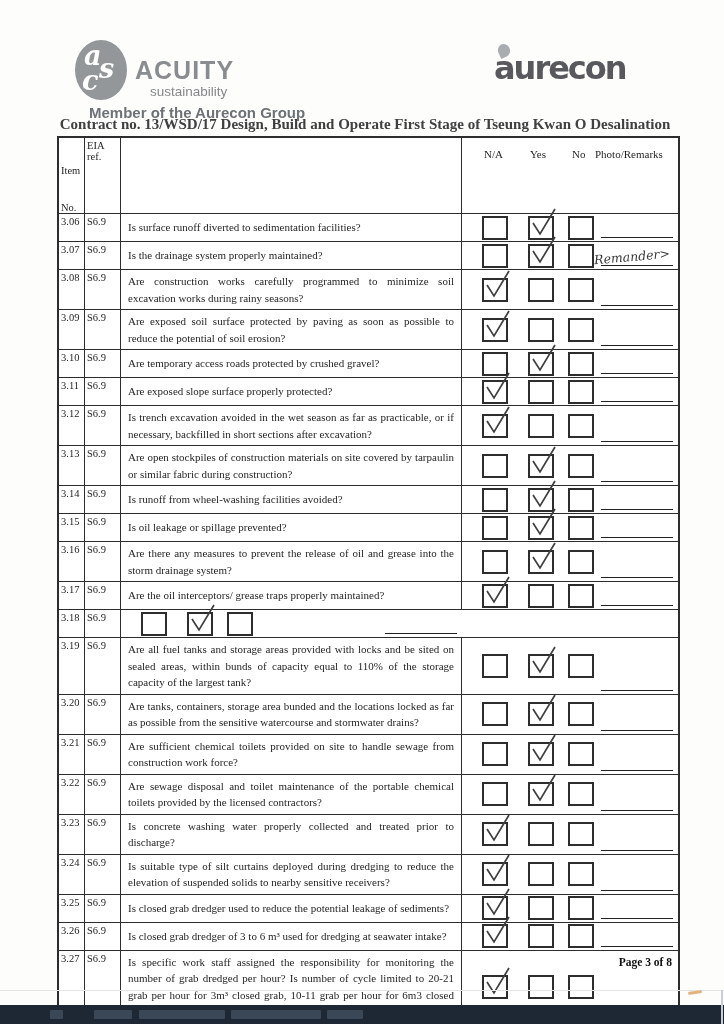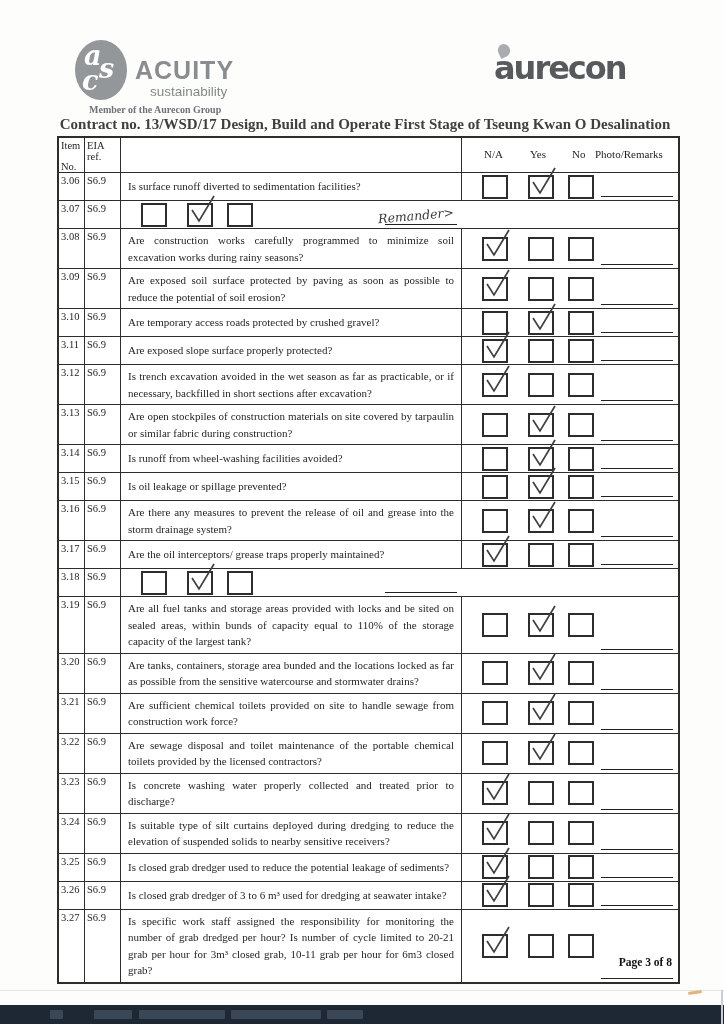--- a/index.html
+++ b/index.html
@@ -13,22 +13,22 @@
   .monogram{position:absolute;left:0;top:0;width:52px;height:60px;background:#93979a;
     border-radius:50%;color:#fff;overflow:hidden;}
   .monogram span{position:absolute;font-family:"DejaVu Serif",serif;font-style:italic;font-weight:bold;line-height:1;}
   .mg-a{left:9px;top:2px;font-size:27px;}
   .mg-s{left:24px;top:15px;font-size:27px;}
   .mg-c{left:7px;top:27px;font-size:27px;}
   .acuity-word{position:absolute;left:60px;top:16px;font-family:"Liberation Sans",sans-serif;
     font-size:25px;font-weight:bold;color:#8a8d90;letter-spacing:1px;}
   .acuity-tag{position:absolute;left:75px;top:44px;font-family:"Liberation Sans",sans-serif;
     font-size:13.5px;color:#85888b;}
-  .acuity-member{position:absolute;left:14px;top:64px;font-family:Liberation Serif, serif;
-    font-size:10px;font-weight:bold;color:#6d7276;white-space:nowrap;}
+  .acuity-member{position:absolute;left:14px;top:64px;font-family:Liberation Sans, sans-serif;
+    font-size:15px;font-weight:bold;color:#6d7276;white-space:nowrap;}
   .brand-aurecon{position:absolute;left:494px;top:44px;width:180px;height:62px;}
   .aurecon-word{position:absolute;left:0;top:8px;font-family:"DejaVu Sans",sans-serif;
     font-size:32px;font-weight:800;color:#57595c;letter-spacing:-2px;line-height:1;}
   .aurecon-dot{position:absolute;left:4px;top:0px;width:12px;height:13px;background:#a9adb0;
     border-radius:60% 60% 60% 5%;transform:rotate(-25deg);}
   
   .doc-title{position:absolute;left:50px;top:116px;width:630px;text-align:center;
     font-size:15px;font-weight:bold;color:#404040;}
   
   .tbl{position:absolute;left:57px;top:136px;width:623px;border:2px solid #2d2d2d;background:#fff;box-sizing:border-box;}
@@ -37,21 +37,21 @@
   .cell{box-sizing:border-box;}
   .cell-item{border-right:1px solid #2d2d2d;font-size:10.5px;padding:2px 0 0 2px;}
   .cell-ref{border-right:1px solid #2d2d2d;font-size:10.5px;padding:2px 0 0 2px;}
   .cell-q{border-right:1px solid #2d2d2d;font-size:11px;line-height:1.5;padding:3px 7px;
     display:flex;align-items:center;}
   .cell-q .qtext{display:block;width:100%;text-align:justify;}
   .cell-checks{position:relative;}
   .head .cell-checks{font-size:11px;margin-top:6px;}
   .hlbl{position:absolute;top:4px;white-space:nowrap;}
   .h-na{left:22px;} .h-yes{left:68px;} .h-no{left:110px;} .h-rem{left:133px;}
-  .head .hstack div{line-height:1.1;}
+  .head .hstack div{line-height:1.1;margin-top:25px;}
   .hstack{font-size:10.5px;padding:2px 0 0 2px;}
   .hstack .second{margin-top:9px;}
   .box{position:absolute;top:50%;transform:translateY(-50%);width:22px;height:20px;
     border:2px solid #2d2d2d;background:#fff;}
   .box-na{left:20px;} .box-yes{left:66px;} .box-no{left:106px;}
   .tick{position:absolute;left:-2px;top:-12px;display:none;pointer-events:none;}
   .box.checked .tick{display:block;}
   .remark-line{position:absolute;right:5px;bottom:3px;width:72px;border-bottom:1.5px solid #222;}
   .remark-text{position:absolute;right:8px;bottom:5px;font-size:12.5px;font-style:italic;
     color:#38383a;transform:rotate(-5deg);font-family:"DejaVu Serif",serif;white-space:nowrap;}
@@ -121,20 +121,23 @@
       <div class="box box-no">
         
       </div>
       <span class="remark-text"></span>
       <div class="remark-line"></div>
     </div>
   </div>
       <div class="row">
     <div class="cell cell-item">3.07</div>
     <div class="cell cell-ref">S6.9</div>
+    <div class="cell cell-q">
+      <span class="qtext">Is the drainage system properly maintained?</span>
+    </div>
     <div class="cell cell-checks">
       <div class="box box-na">
         
       </div>
       <div class="box box-yes checked">
         <svg class="tick" width="30" height="32" viewBox="0 0 30 32">
               <polyline points="5,17 12,28 27,3" fill="none" stroke="#3f3f3f" stroke-width="1.7"></polyline>
             </svg>
       </div>
       <div class="box box-no">

